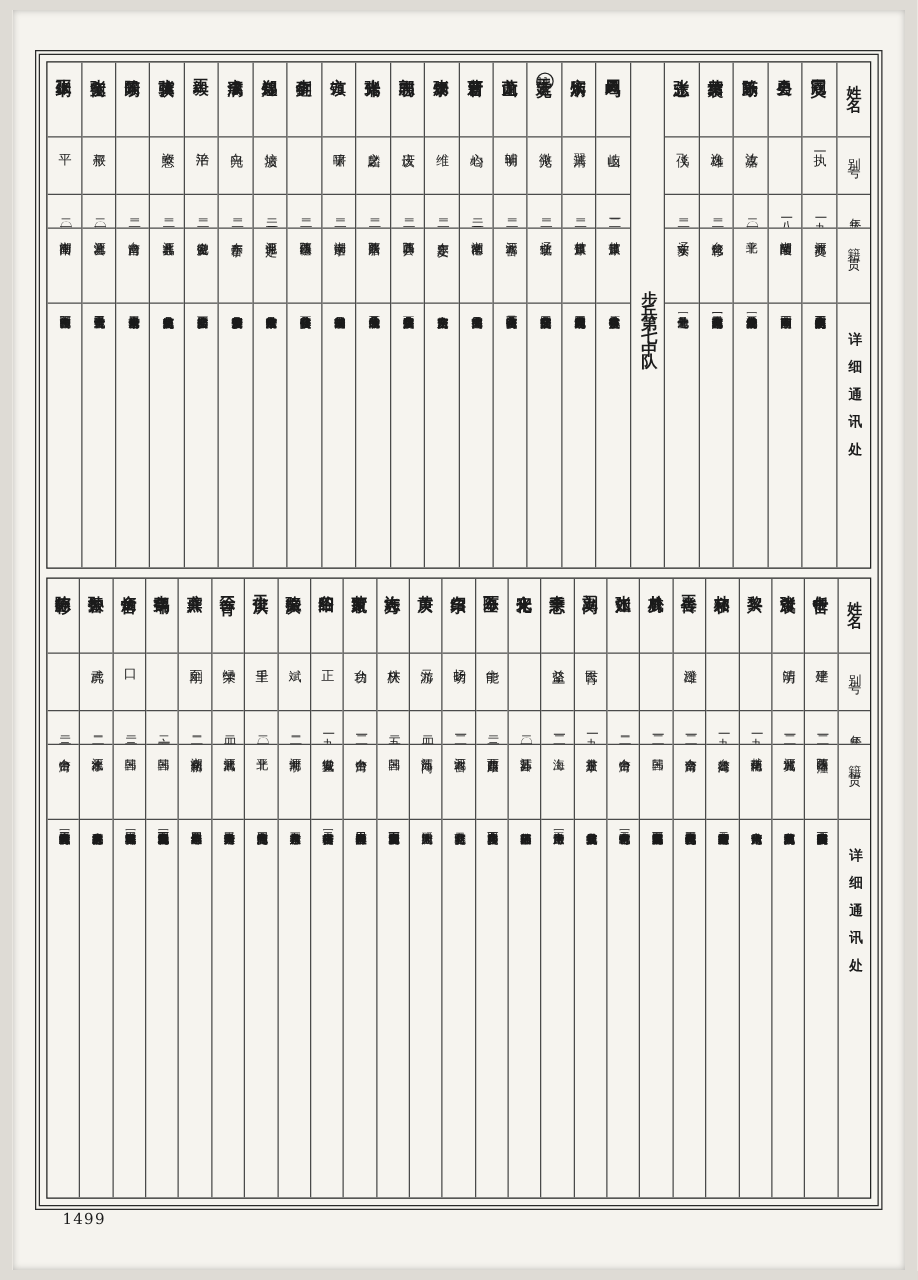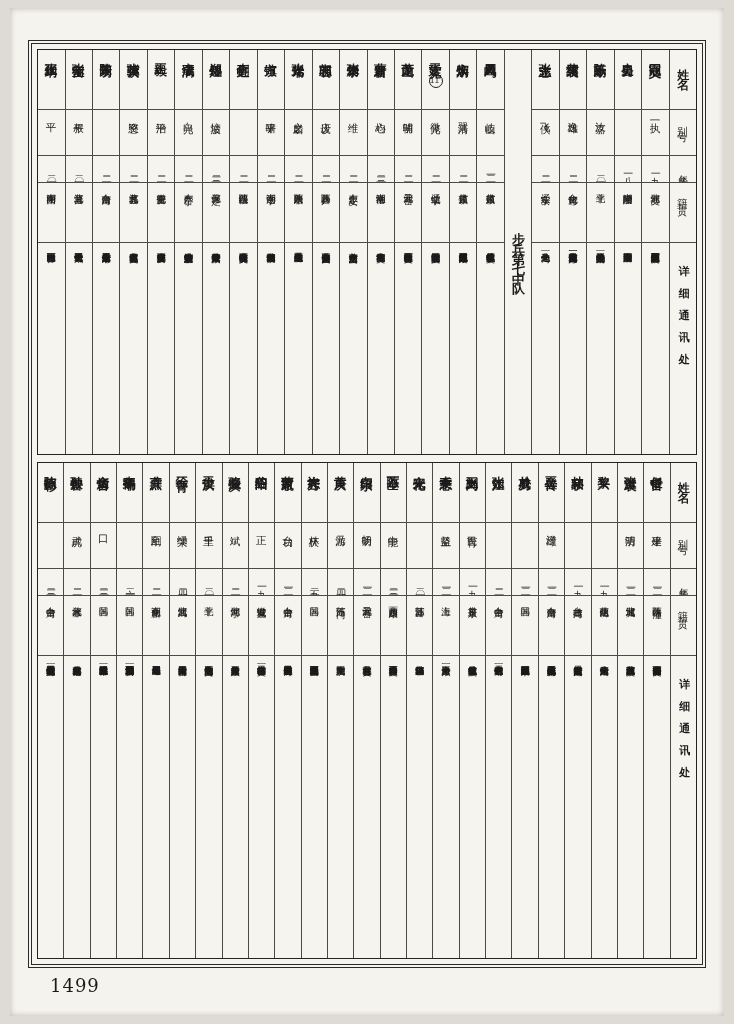--- a/index.html
+++ b/index.html
@@ -45,31 +45,31 @@
   .name-text{font-size:12.5px;font-weight:bold;letter-spacing:1px;line-height:1.05;}
   .alias-text{font-size:10.5px;letter-spacing:1px;line-height:1;}
   .age-text{font-size:10px;line-height:1;letter-spacing:1px;}
   .origin-text{font-size:9.5px;letter-spacing:.5px;line-height:1.05;}
   .addr-text{
     display:block;height:100%;font-size:9px;line-height:12px;letter-spacing:0;
   }
   .badge{
     writing-mode:horizontal-tb;display:inline-block;width:12px;height:12px;
     border:1px solid #222;border-radius:50%;font-size:7.5px;line-height:12px;
-    margin-top:18px;font-weight:normal;
+    margin-top:2px;font-weight:normal;
     font-family:"DejaVu Sans","Liberation Sans",sans-serif;
   }
   .section-col{justify-content:center;align-items:center;display:flex;flex-direction:column;}
   .section-label{font-size:13px;font-weight:bold;letter-spacing:10px;}
   .hl-name{font-size:12px;font-weight:bold;letter-spacing:9px;margin-top:6px;}
   .hl-alias{font-size:10.5px;letter-spacing:6px;margin-top:4px;}
   .hl-age{font-size:9.5px;letter-spacing:2px;}
   .hl-origin{font-size:10.5px;letter-spacing:8px;margin-top:4px;}
   .hl-addr{font-size:11px;font-weight:bold;letter-spacing:22px;margin-top:10px;}
-  .page-num{position:absolute;left:40px;bottom:20px;font-size:18px;letter-spacing:1px;}
+  .page-num{position:absolute;left:40px;bottom:34px;font-size:12px;letter-spacing:1px;}
 </style>
 </head>
 <body>
 
 <div class="sheet">
   <div class="frame">
     <div class="frame-inner">
       <div class="roster-table" id="table-top">
   <div class="col header-col">
     <div class="cell c-name">

